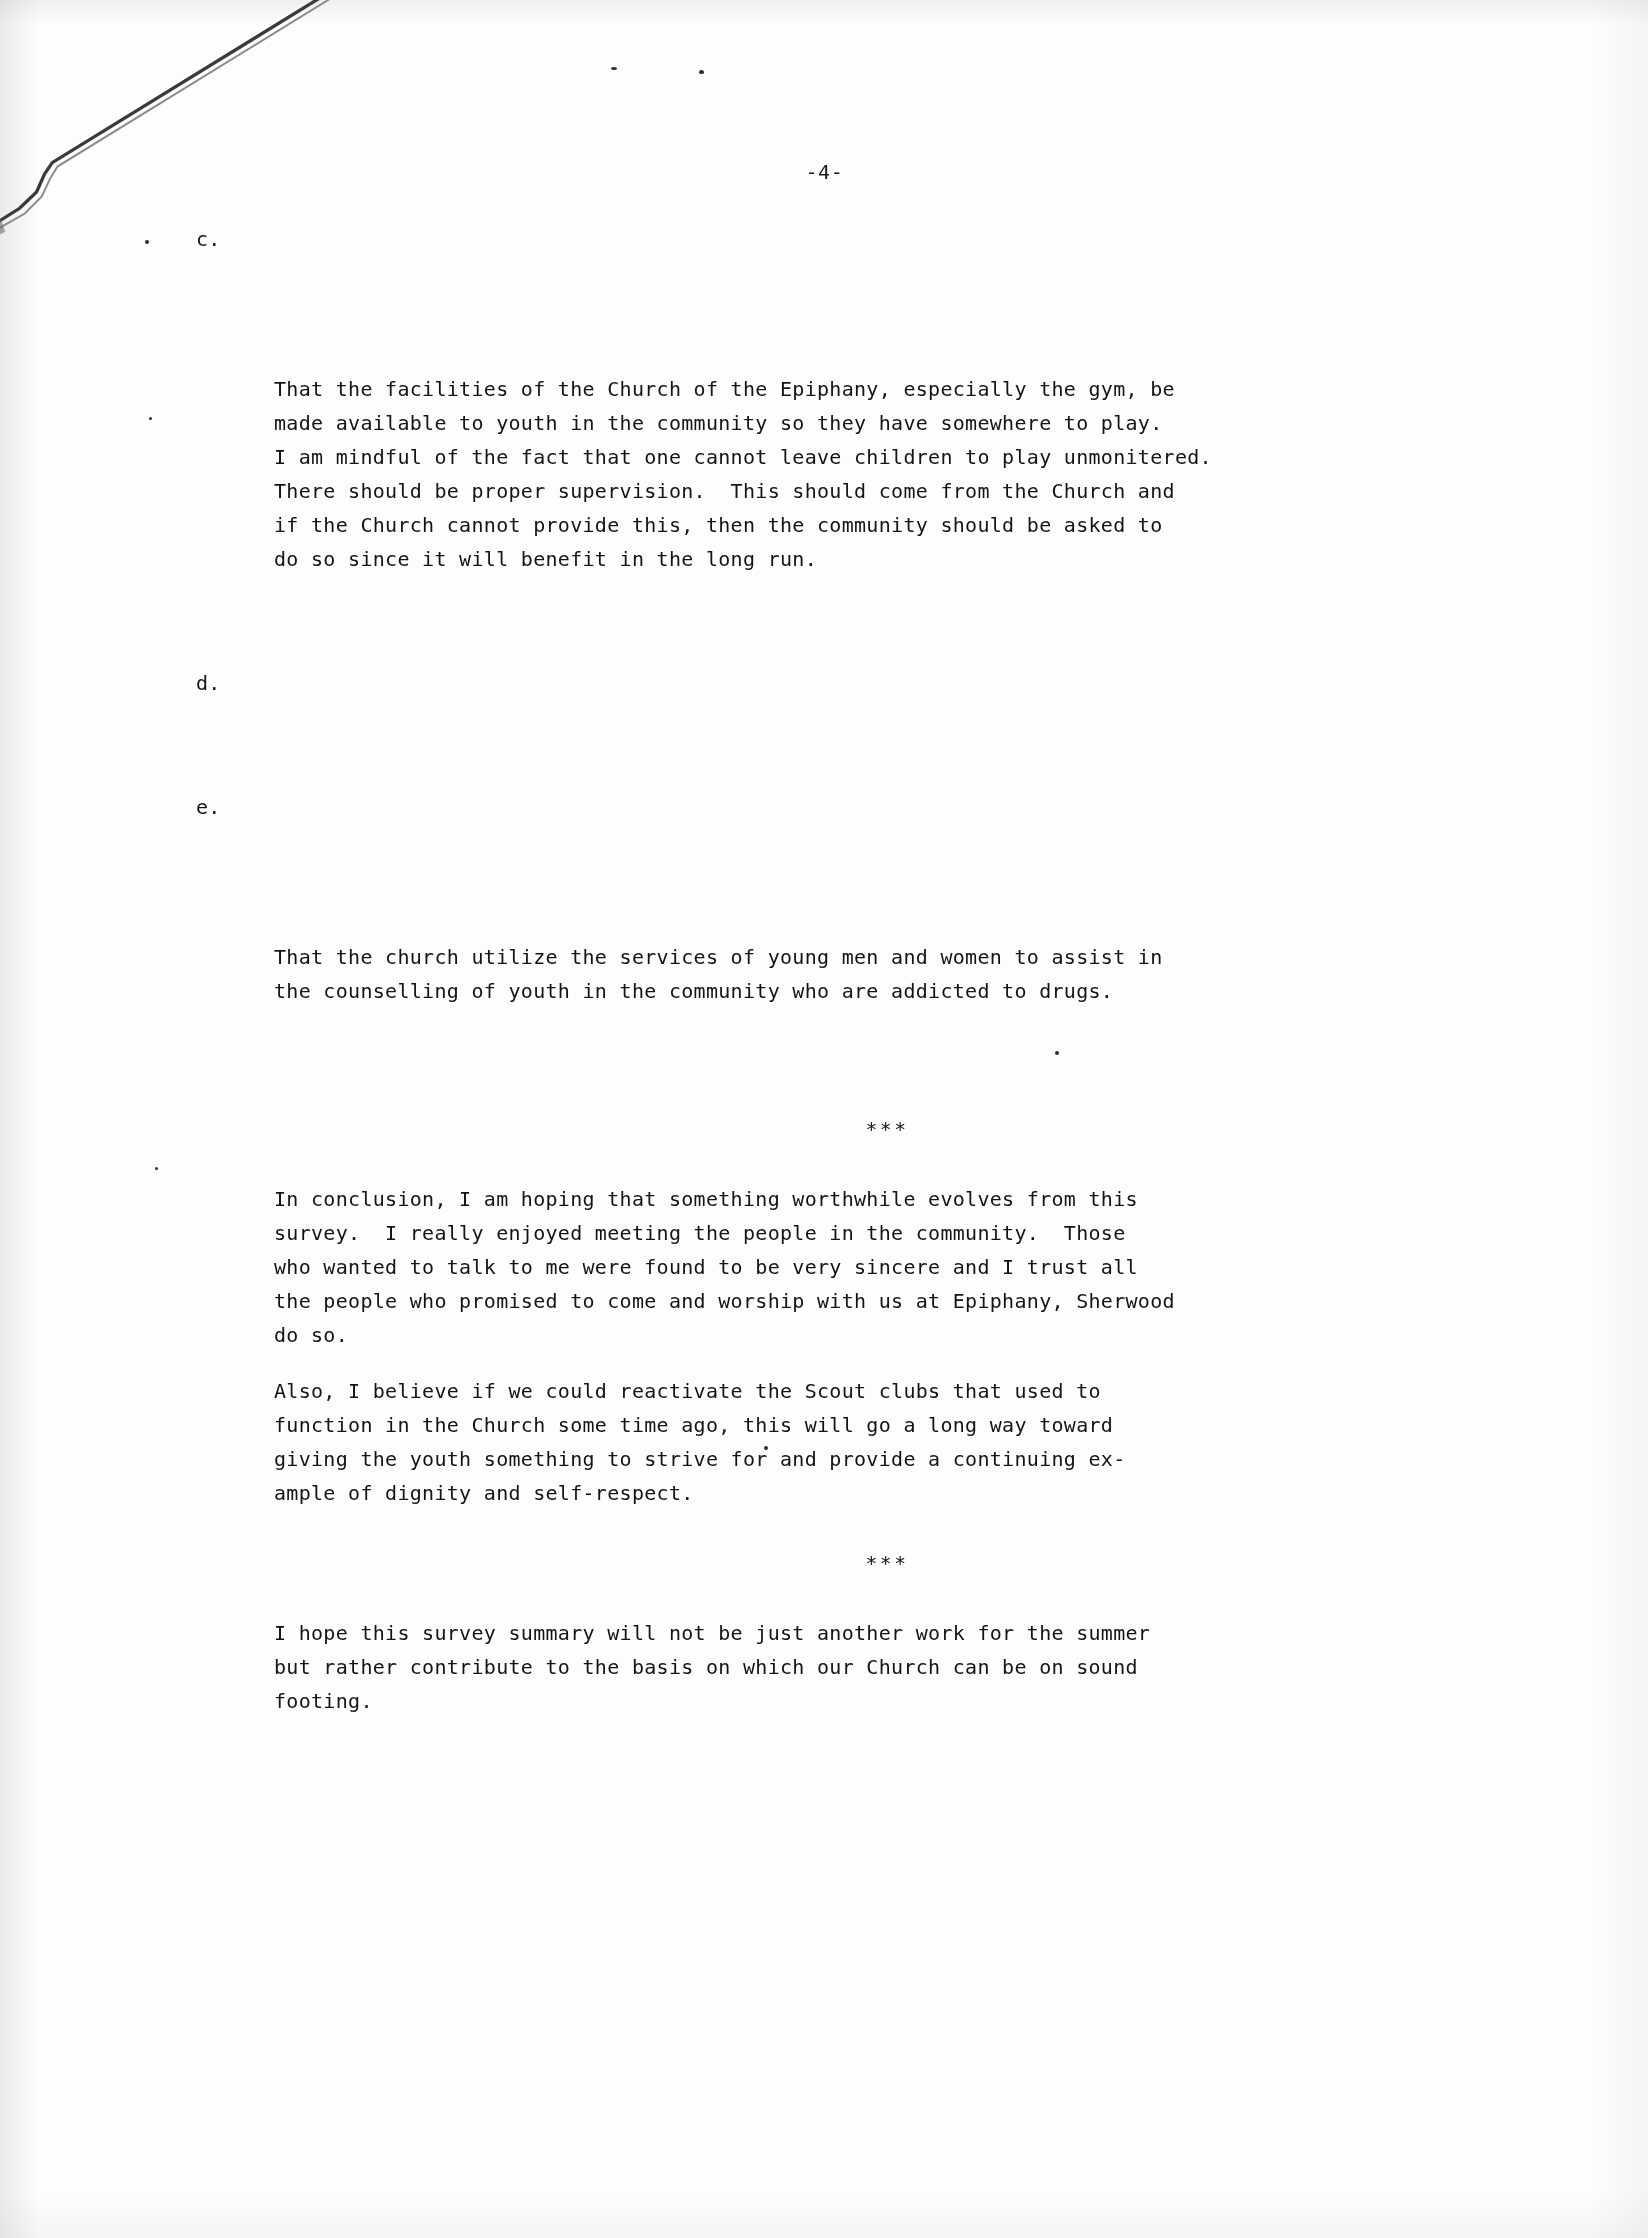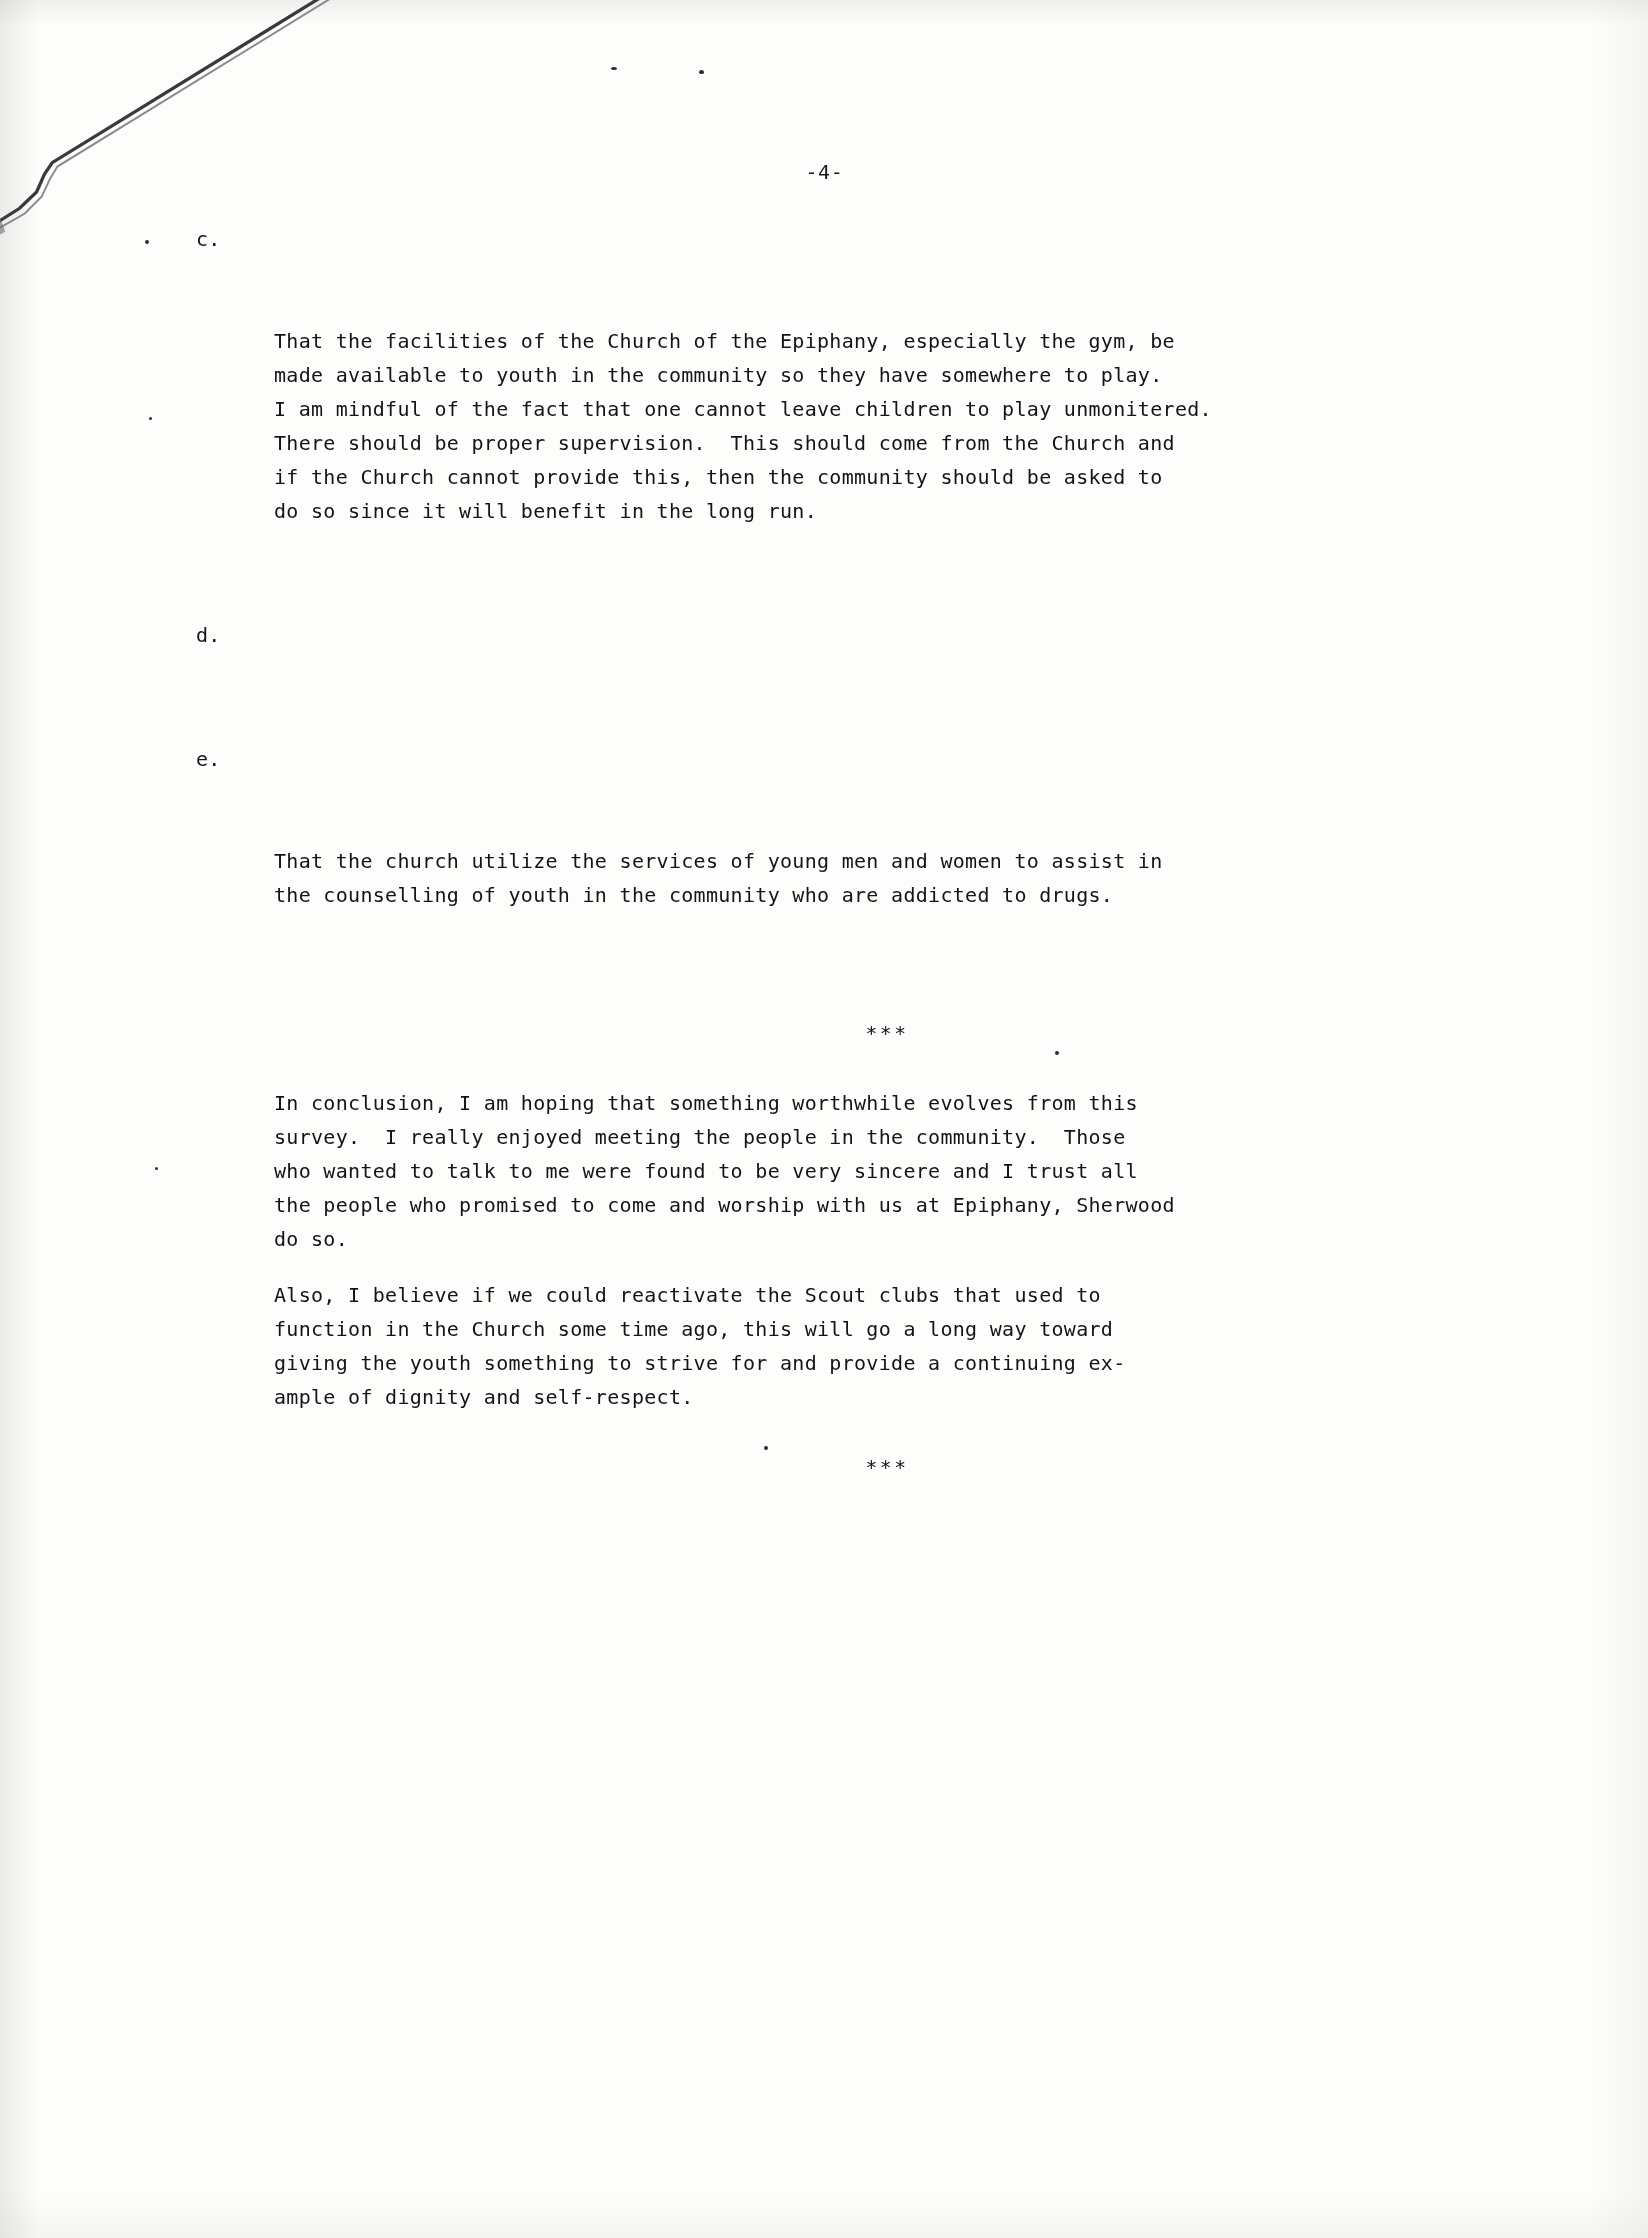--- a/index.html
+++ b/index.html
@@ -112,20 +112,21 @@
   .list-marker {
     position: absolute;
     left: 0;
     top: 0;
     width: 39px;
     text-align: left;
   }
   .list-text {
     display: block;
     white-space: pre-wrap;
+    margin-top: 48px;
   }
 
   .indent-para {
     padding-left: 78px;
     white-space: pre-wrap;
   }
 
   .sep {
     text-align: center;
     padding-left: 78px;
@@ -194,17 +195,20 @@
 do so.</div>
 
       <div class="para indent-para">Also, I believe if we could reactivate the Scout clubs that used to
 function in the Church some time ago, this will go a long way toward
 giving the youth something to strive for and provide a continuing ex-
 ample of dignity and self-respect.</div>
 
       <div class="sep">***</div>
 
 
+      <div class="para indent-para">I hope this survey summary will not be just another work for the summer
+but rather contribute to the basis on which our Church can be on sound
+footing.</div>
 
     </div>
   </div>
 </div>
 
 
 </body></html>

